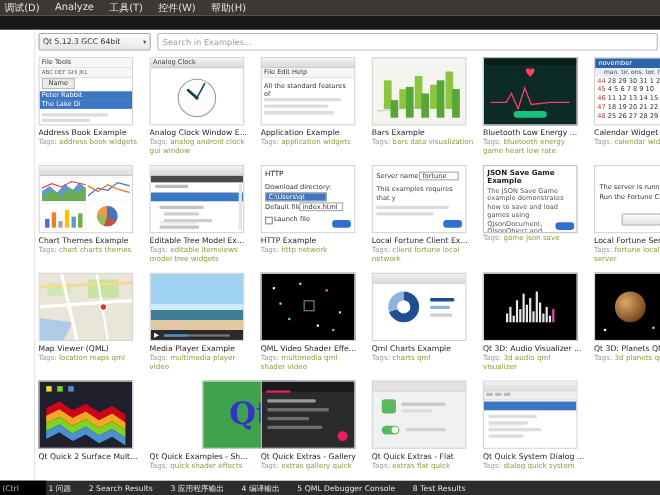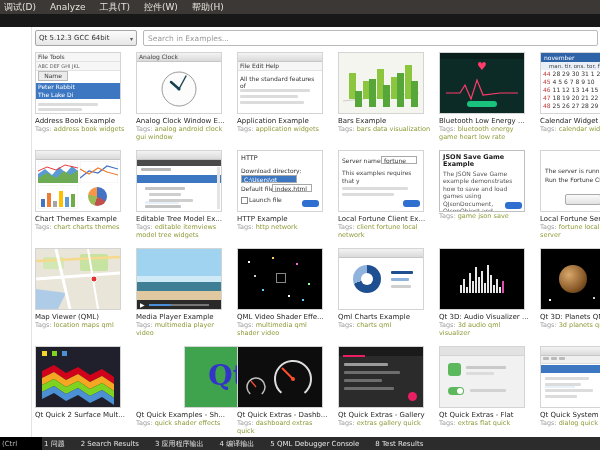--- a/index.html
+++ b/index.html
@@ -367,33 +367,20 @@
   </div>
 
   <div class="card">
     <div class="thumb" style="background:#3fa34d;margin-left:48px;">
       <div style="position:absolute;left:0;right:0;top:12px;text-align:center;font-family:'DejaVu Serif','Liberation Serif',serif;font-weight:bold;font-size:28px;color:#3333cc;">Qt</div>
     </div>
     <div class="title">Qt Quick Examples - Sh...</div>
     <div class="tags"><span class="tlabel">Tags:</span> <span class="tagv">quick shader effects</span></div>
   </div>
 
-  <div class="card">
-    <div class="thumb" style="background:#0d0d0d;">
-      <svg width="84" height="60" viewBox="0 0 84 60">
-        <circle cx="55" cy="32" r="18" fill="none" stroke="#dedede" stroke-width="2" pathLength="100" stroke-dasharray="78 22" transform="rotate(130 55 32)"></circle>
-        <line x1="55" y1="32" x2="44" y2="21" stroke="#ff4d2e" stroke-width="2"></line>
-        <circle cx="55" cy="32" r="2" fill="#ff4d2e"></circle>
-        <circle cx="18" cy="40" r="9" fill="none" stroke="#bfbfbf" stroke-width="1.5" pathLength="100" stroke-dasharray="78 22" transform="rotate(130 18 40)"></circle>
-        <line x1="18" y1="40" x2="13" y2="34" stroke="#ff4d2e" stroke-width="1.2"></line>
-      </svg>
-    </div>
-    <div class="title">Qt Quick Extras - Dashb...</div>
-    <div class="tags"><span class="tlabel">Tags:</span> <span class="tagv">dashboard extras quick</span></div>
-  </div>
 
   <div class="card">
     <div class="thumb" style="background:#2b2b2b;">
       <div style="position:absolute;top:0;left:0;right:0;height:9px;background:#1a1a1a;"></div>
       <div style="position:absolute;left:4px;top:8px;width:22px;height:2px;background:#e91e63;"></div>
       <div class="gbar" style="left:5px;top:16px;width:44px;background:#9a9a9a;"></div>
       <div class="gbar" style="left:5px;top:24px;width:56px;background:#6d6d6d;"></div>
       <div class="gbar" style="left:5px;top:32px;width:38px;background:#6d6d6d;"></div>
       <div class="gbar" style="left:5px;top:40px;width:50px;background:#6d6d6d;"></div>
       <div style="position:absolute;right:6px;bottom:6px;width:9px;height:9px;border-radius:50%;background:#e91e63;"></div>

